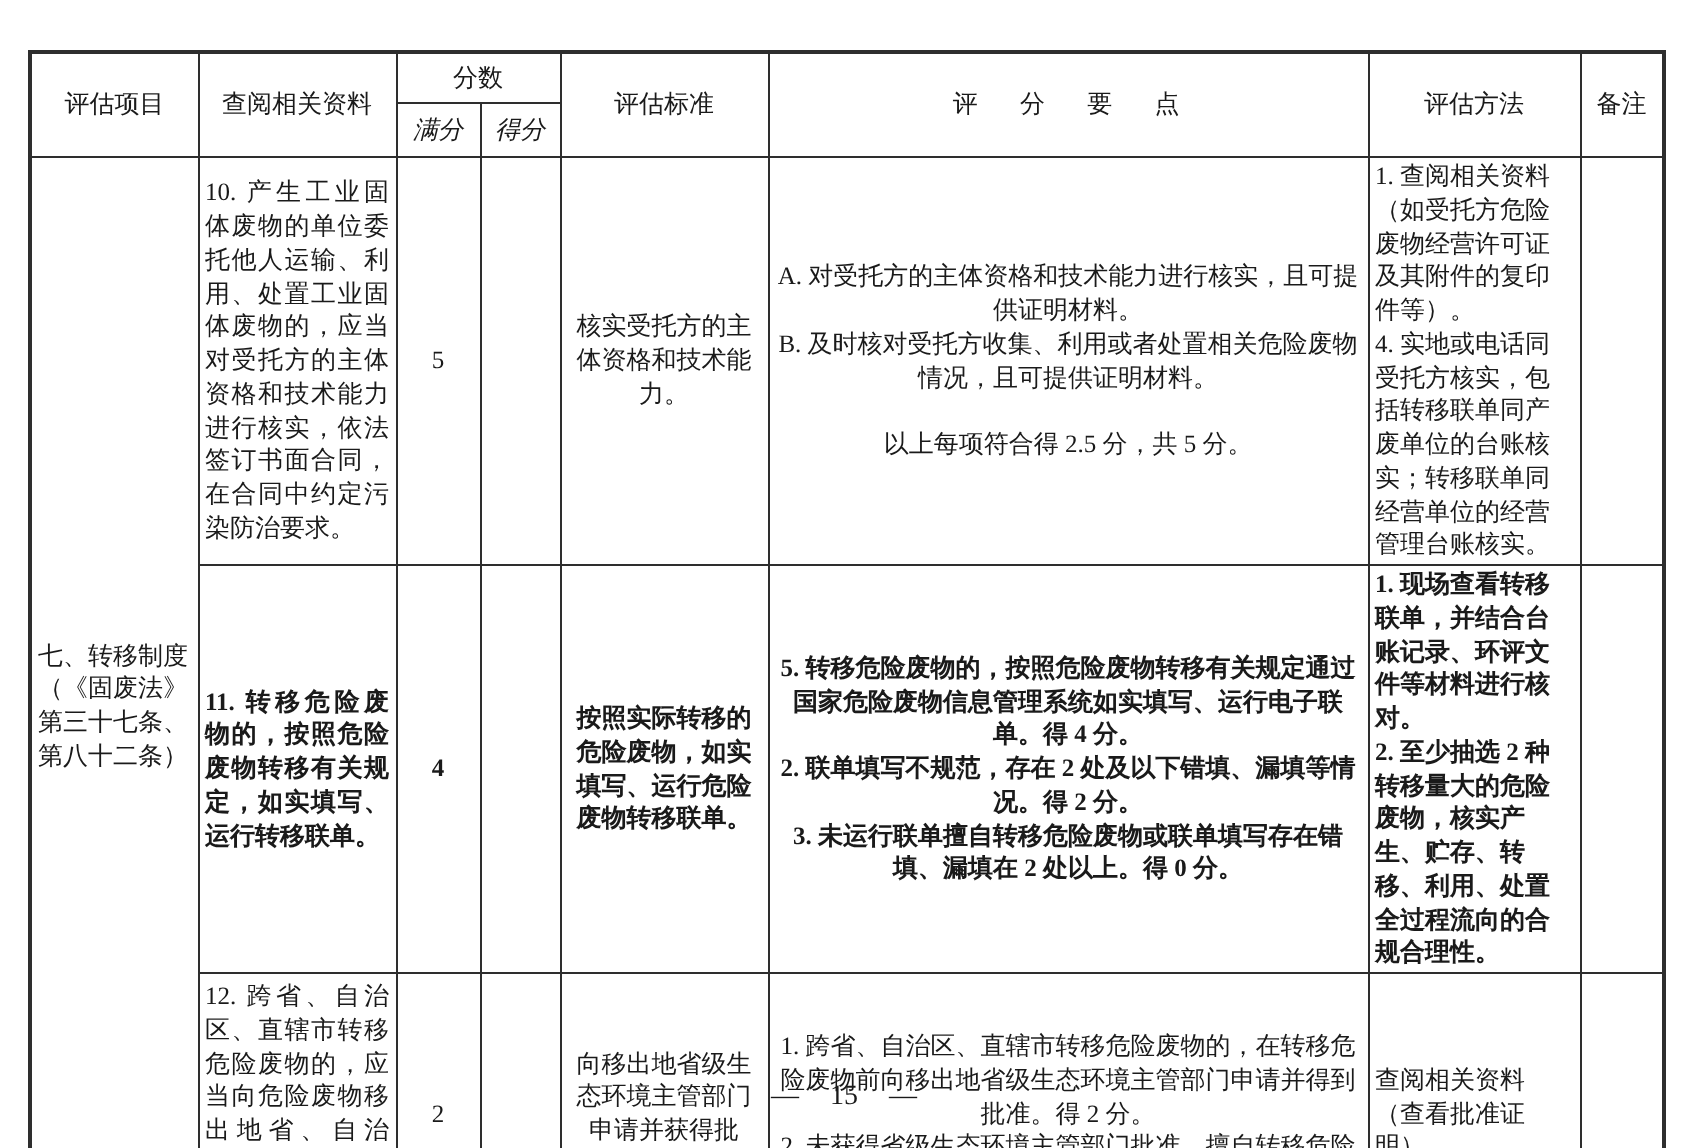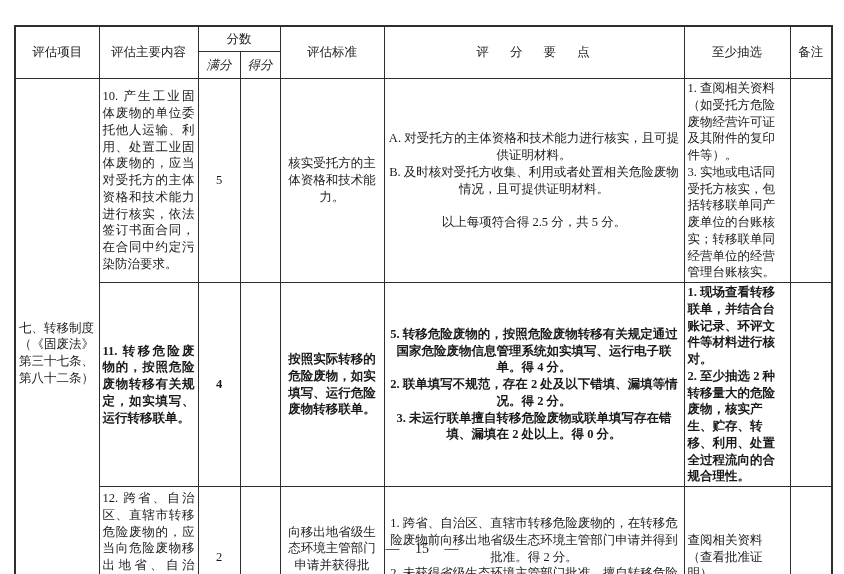--- a/index.html
+++ b/index.html
@@ -68,45 +68,45 @@
       <col style="width:42px">
       <col style="width:40px">
       <col style="width:104px">
       <col style="width:300px">
       <col style="width:106px">
       <col style="width:42px">
     </colgroup>
     <thead>
       <tr class="h1">
         <th rowspan="2">评估项目</th>
-        <th rowspan="2">评估主要内容</th>
+        <th rowspan="2">查阅相关资料</th>
         <th colspan="2">分数</th>
         <th rowspan="2">评估标准</th>
         <th rowspan="2" class="points-h">评 分 要 点</th>
-        <th rowspan="2">至少抽选</th>
+        <th rowspan="2">评估方法</th>
         <th rowspan="2">备注</th>
       </tr>
       <tr class="h2">
         <th>满分</th>
         <th>得分</th>
       </tr>
     </thead>
     <tbody>
       <tr class="r1">
         <td rowspan="3" class="c-project">七、转移制度（《固废法》第三十七条、第八十二条）</td>
         <td class="c-content">10. 产生工业固体废物的单位委托他人运输、利用、处置工业固体废物的，应当对受托方的主体资格和技术能力进行核实，依法签订书面合同，在合同中约定污染防治要求。</td>
         <td class="c-score">5</td>
         <td class="c-score"></td>
         <td class="c-standard">核实受托方的主体资格和技术能力。</td>
         <td class="c-points prewrap">A. 对受托方的主体资格和技术能力进行核实，且可提供证明材料。
 B. 及时核对受托方收集、利用或者处置相关危险废物情况，且可提供证明材料。
 
 以上每项符合得 2.5 分，共 5 分。</td>
         <td class="c-method prewrap">1. 查阅相关资料（如受托方危险废物经营许可证及其附件的复印件等）。
-3. 实地或电话同受托方核实，包括转移联单同产废单位的台账核实；转移联单同经营单位的经营管理台账核实。</td>
+4. 实地或电话同受托方核实，包括转移联单同产废单位的台账核实；转移联单同经营单位的经营管理台账核实。</td>
         <td class="c-remark"></td>
       </tr>
       <tr class="r2">
         <td class="c-content">11. 转移危险废物的，按照危险废物转移有关规定，如实填写、运行转移联单。</td>
         <td class="c-score">4</td>
         <td class="c-score"></td>
         <td class="c-standard">按照实际转移的危险废物，如实填写、运行危险废物转移联单。</td>
         <td class="c-points prewrap">5. 转移危险废物的，按照危险废物转移有关规定通过国家危险废物信息管理系统如实填写、运行电子联单。得 4 分。
 2. 联单填写不规范，存在 2 处及以下错填、漏填等情况。得 2 分。
 3. 未运行联单擅自转移危险废物或联单填写存在错填、漏填在 2 处以上。得 0 分。</td>

